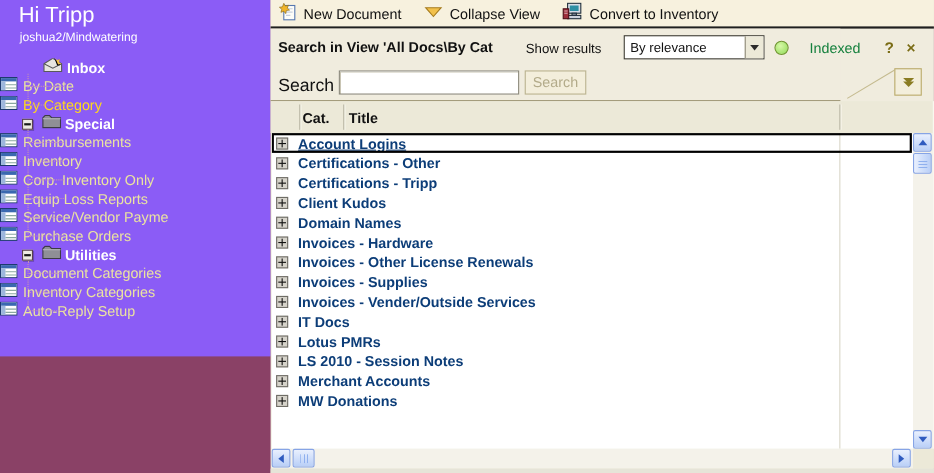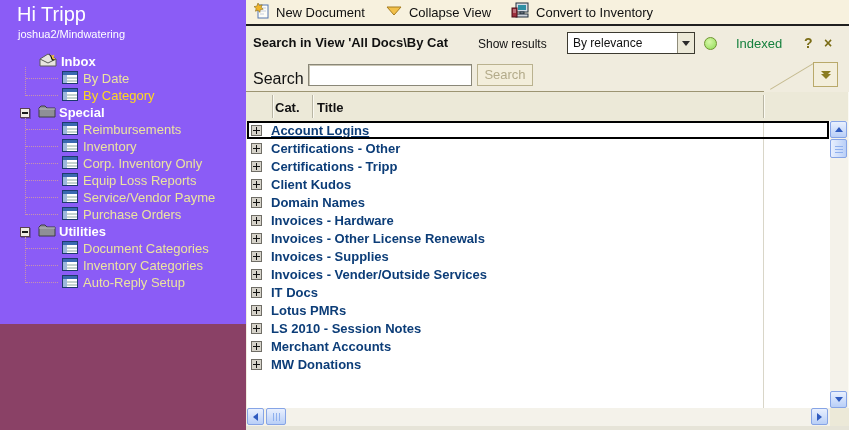--- a/index.html
+++ b/index.html
@@ -6,21 +6,21 @@
   body { background:#444; font-family:"Liberation Sans", sans-serif; }
   #root { position:relative; width:849px; height:430px; overflow:hidden; background:#8a4166; }
 
   
   #sidebar { position:absolute; left:0; top:0; width:246px; height:324px; background:#8b5cf6; overflow:hidden; }
   .sb-title { padding:3px 0 0 17px; font-size:20px; color:#fff; }
   .sb-user  { padding:2px 0 0 18px; font-size:11px; color:#fff; }
   #sidebar-tree { margin-top:13px; }
   .t-row { position:relative; height:17px; display:flex; align-items:center; white-space:nowrap; overflow:hidden; }
   .t-row.lvl0 { padding-left:38px; }
-  .t-row.lvl1 { padding-left:62px; }
+  .t-row.lvl1 { }
   .t-row .lbl0 { margin-left:3px; font-size:13px; font-weight:bold; color:#fff; }
   .t-row .lbl1 { margin-left:5px; font-size:13px; color:#ebe3a0; }
   .t-row .lbl1.sel { color:#ffd91c; }
   .minusbox { position:absolute; left:20px; top:4px; width:10px; height:10px; background:#efece4; border:1px solid #5a4150;
               box-shadow:1px 1px 0 rgba(0,0,0,.25); }
   .minusbox::after { content:""; position:absolute; left:1px; top:3px; width:6px; height:2px; background:#1a1a1a; }
   .t-group { position:relative; }
   .t-group::before { content:""; position:absolute; left:25px; top:-3px; bottom:8px; border-left:1px dotted #c693ae; }
   .t-row.lvl1::before { content:""; position:absolute; left:26px; top:8px; width:32px; border-top:1px dotted #c693ae; }
   .t-ico { flex:0 0 auto; }

